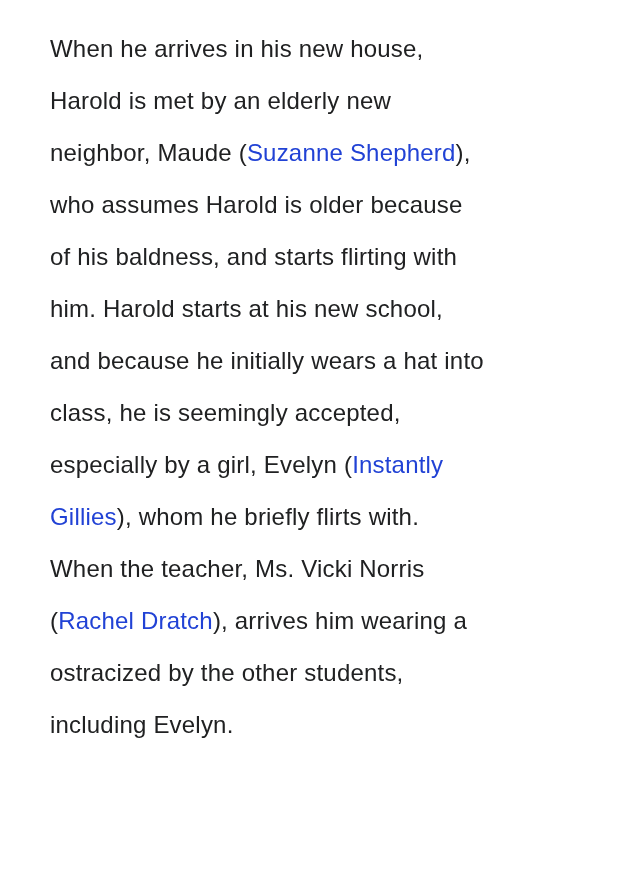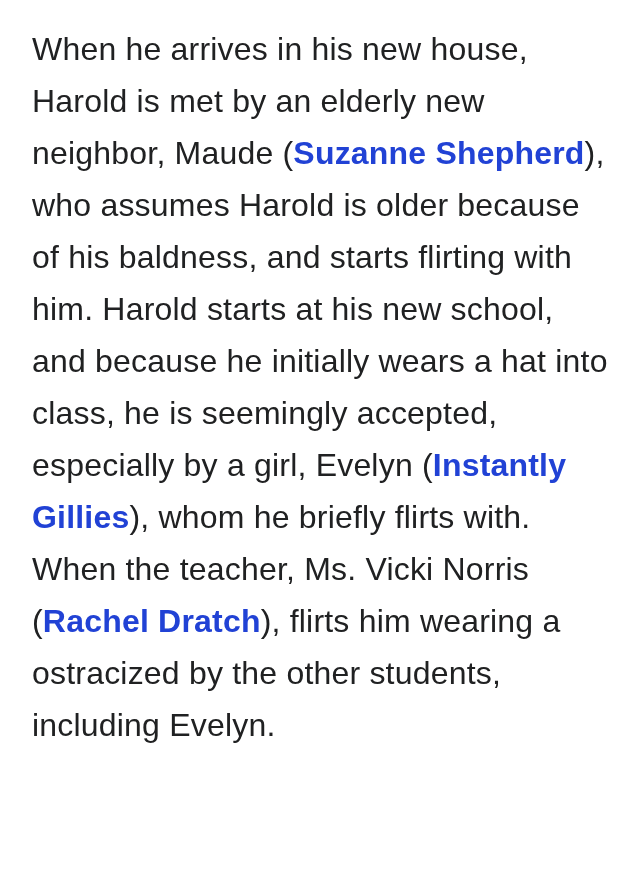--- a/index.html
+++ b/index.html
@@ -13,54 +13,53 @@
       background: var(--background-color, #ffffff);
       font-family: "Liberation Sans", "DejaVu Sans", sans-serif;
     }
     .page {
       width: 640px;
       height: 869px;
       background: var(--background-color, #ffffff);
       box-sizing: border-box;
     }
     .plot-paragraph {
-      padding: 23px 24px 0 32px;
-      font-size: 32px;
+      padding: 23px 24px 0 50px;
+      font-size: 24px;
       line-height: 52px;
       letter-spacing: 0.2px;
       color: var(--text-color, #202122);
       -webkit-font-smoothing: antialiased;
     }
     .line {
       white-space: pre;
       height: 52px;
     }
     .text-run {
       color: inherit;
     }
     a.wiki-link {
       color: var(--link-color, #2142d5);
       text-decoration: none;
       cursor: pointer;
-      font-weight: bold;
     }
   </style>
 </head>
 <body style="--background-color: #ffffff; --text-color: #202122; --link-color: #2142d5;">
 
 <div class="page">
   <div class="plot-paragraph" id="plot-paragraph">
       <div class="line"><span class="text-run">When he arrives in his new house,</span></div>
       <div class="line"><span class="text-run">Harold is met by an elderly new</span></div>
       <div class="line"><span class="text-run">neighbor, Maude (</span><a class="wiki-link" href="#">Suzanne Shepherd</a><span class="text-run">),</span></div>
       <div class="line"><span class="text-run">who assumes Harold is older because</span></div>
       <div class="line"><span class="text-run">of his baldness, and starts flirting with</span></div>
       <div class="line"><span class="text-run">him. Harold starts at his new school,</span></div>
       <div class="line"><span class="text-run">and because he initially wears a hat into</span></div>
       <div class="line"><span class="text-run">class, he is seemingly accepted,</span></div>
       <div class="line"><span class="text-run">especially by a girl, Evelyn (</span><a class="wiki-link" href="#">Instantly</a></div>
       <div class="line"><a class="wiki-link" href="#">Gillies</a><span class="text-run">), whom he briefly flirts with.</span></div>
       <div class="line"><span class="text-run">When the teacher, Ms. Vicki Norris</span></div>
-      <div class="line"><span class="text-run">(</span><a class="wiki-link" href="#">Rachel Dratch</a><span class="text-run">), flirts him wearing a</span></div>
+      <div class="line"><span class="text-run">(</span><a class="wiki-link" href="#">Rachel Dratch</a><span class="text-run">), arrives him wearing a</span></div>
       <div class="line"><span class="text-run">ostracized by the other students,</span></div>
       <div class="line"><span class="text-run">including Evelyn.</span></div>
     </div>
 </div>
 
 </body></html>

